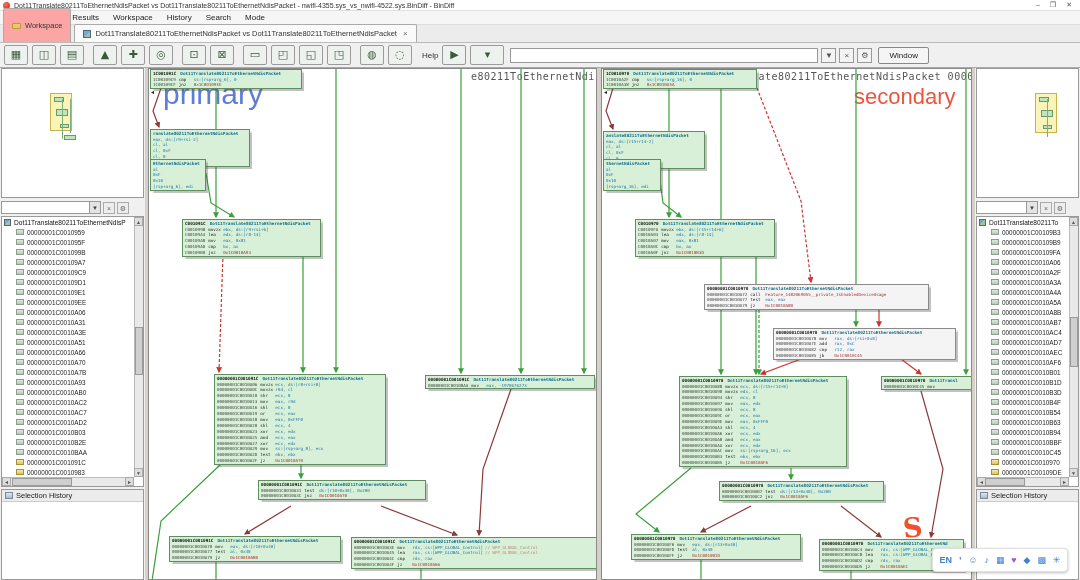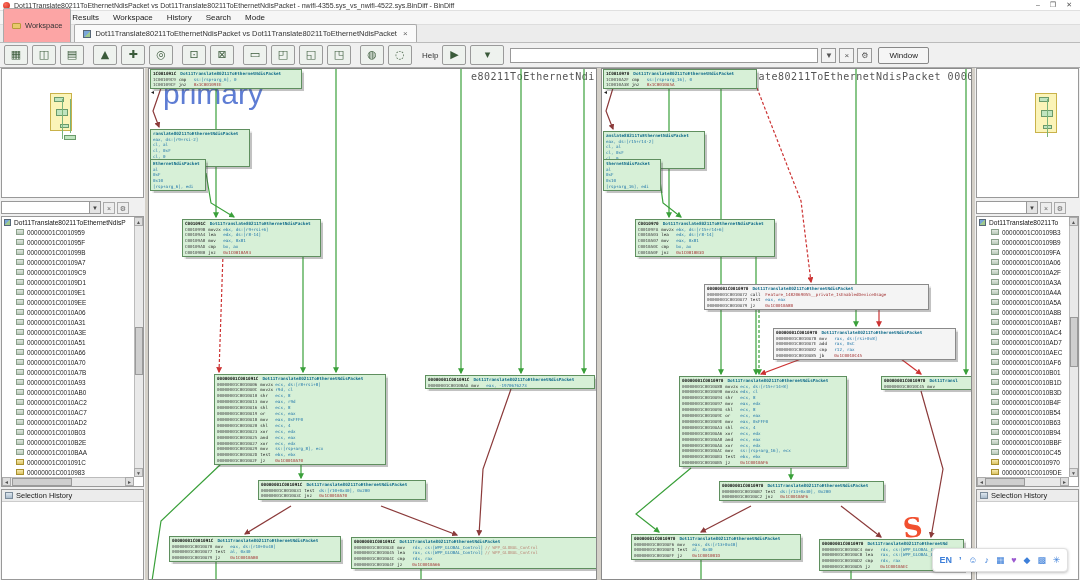--- a/index.html
+++ b/index.html
@@ -561,20 +561,21 @@
         <div class="nrow">
           <span class="a">00000001C0010A4F</span>
           <span class="m">jz</span>
           <span class="t">0x1C0010A66</span>
         </div>
       </div>
     </div>
 
   <div class="gpane" id="pane-secondary" style="left:601px;width:371px">
     <span class="gtitle" style="left:150px;top:2px">late80211ToEthernetNdisPacket 00000001C0010970</span>
+    <span class="watermark" style="left: 252px; top: 15px; font-size: 22px; color: rgb(232, 67, 43);" id="wm-secondary">secondary</span>
     <span class="panarrow" style="left:1px;top:3px">◄</span>
     <span class="panarrow" style="left:1px;top:21px">◄</span>
   <svg class="edges" width="371" height="512">
         <defs>
           <marker id="pane-secondary-m-g" markerWidth="5" markerHeight="5" refX="4" refY="2.5" orient="auto">
             <path d="M0,0 L5,2.5 L0,5 z" fill="#3aa03a"></path>
           </marker>
           <marker id="pane-secondary-m-gd" markerWidth="5" markerHeight="5" refX="4" refY="2.5" orient="auto">
             <path d="M0,0 L5,2.5 L0,5 z" fill="#3aa03a"></path>
           </marker>

